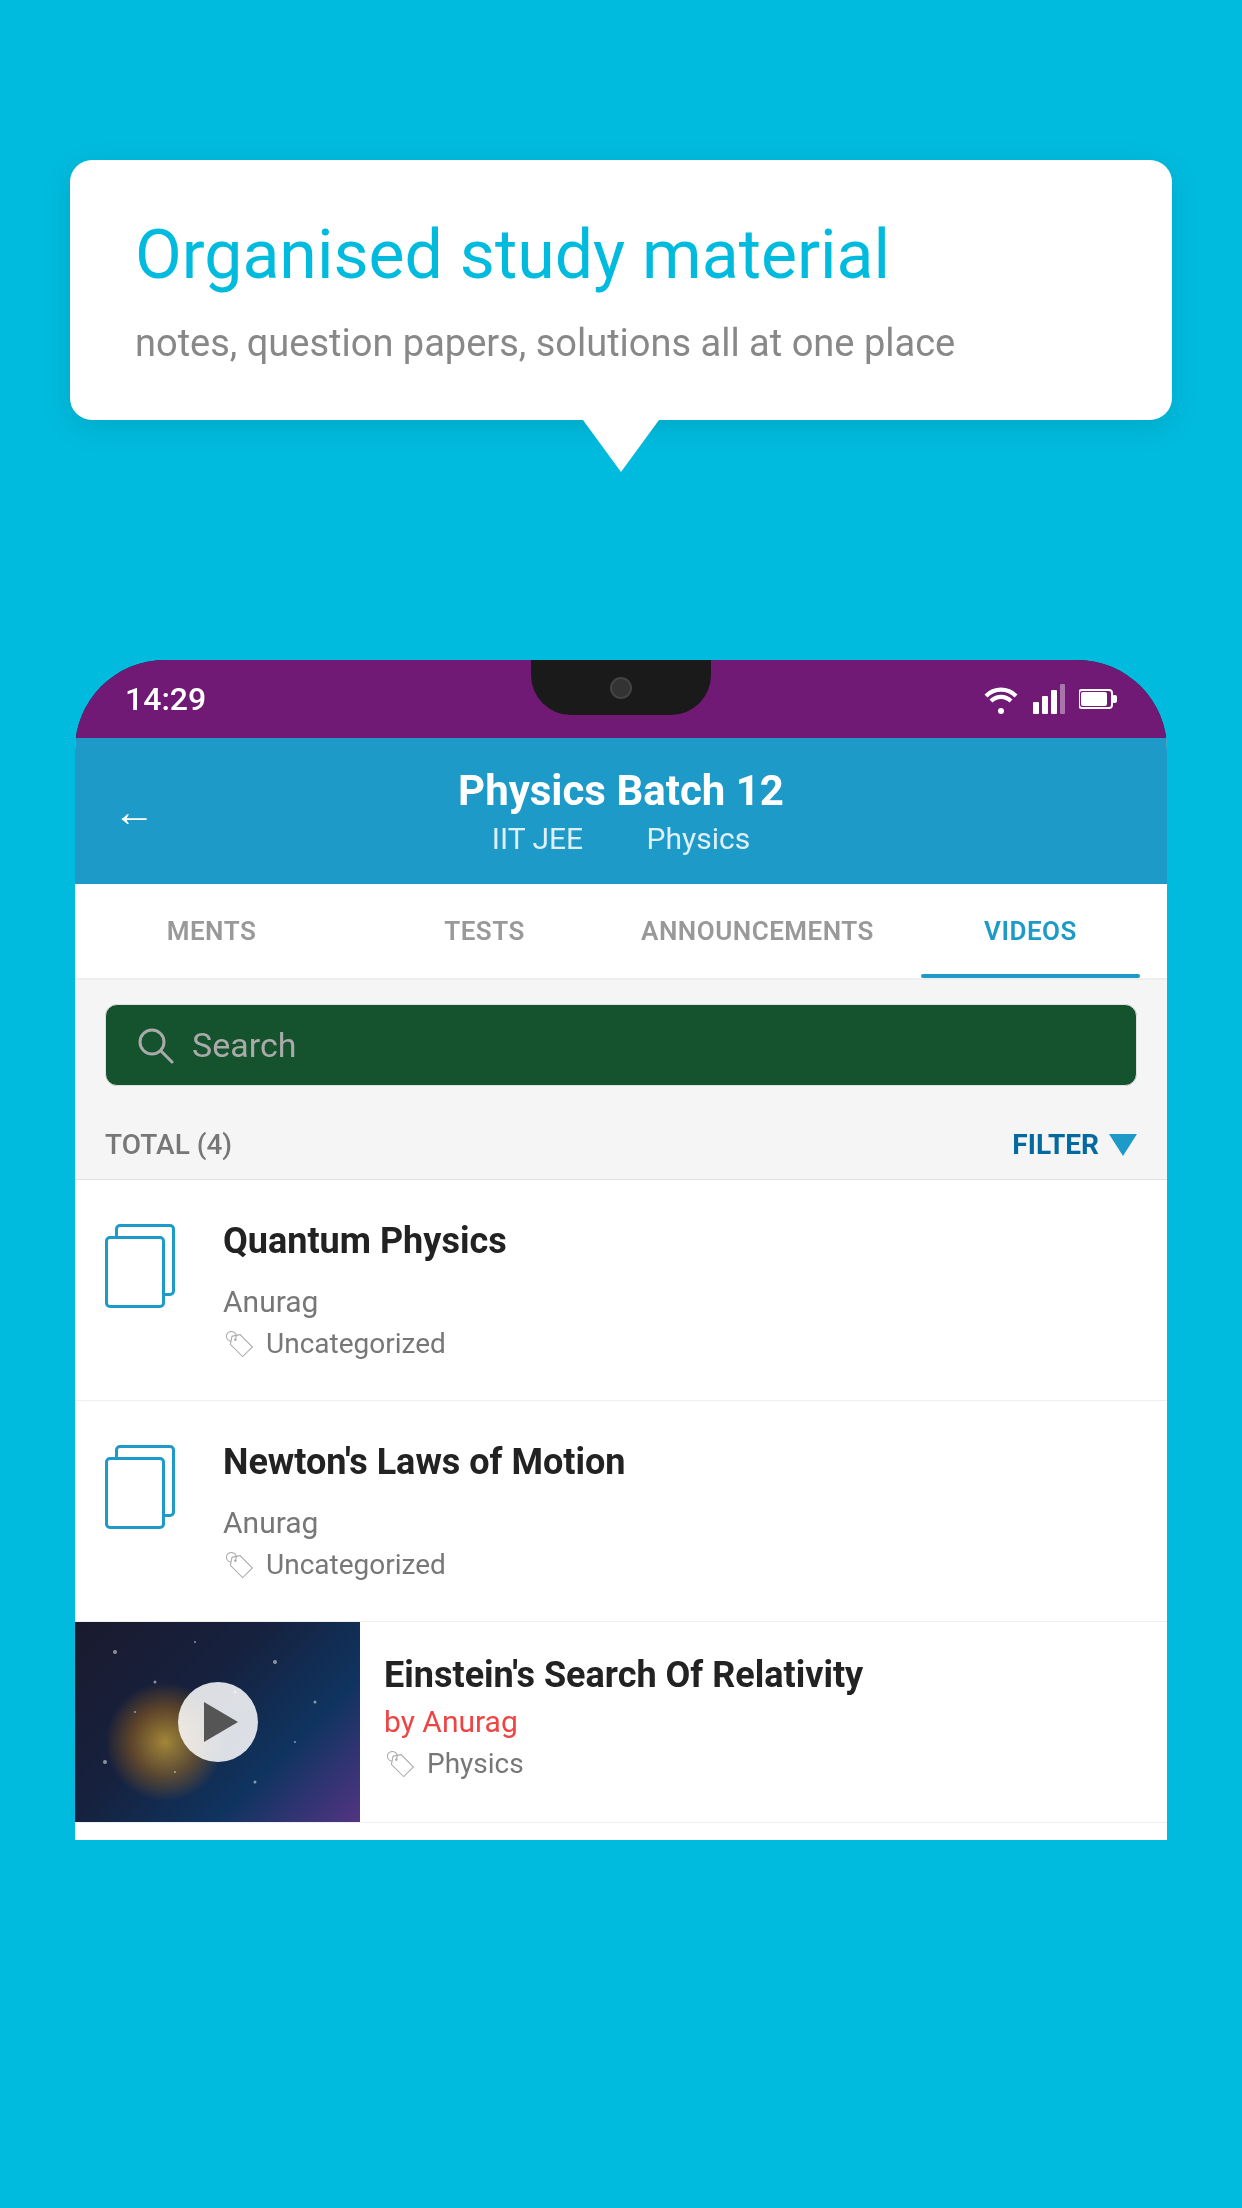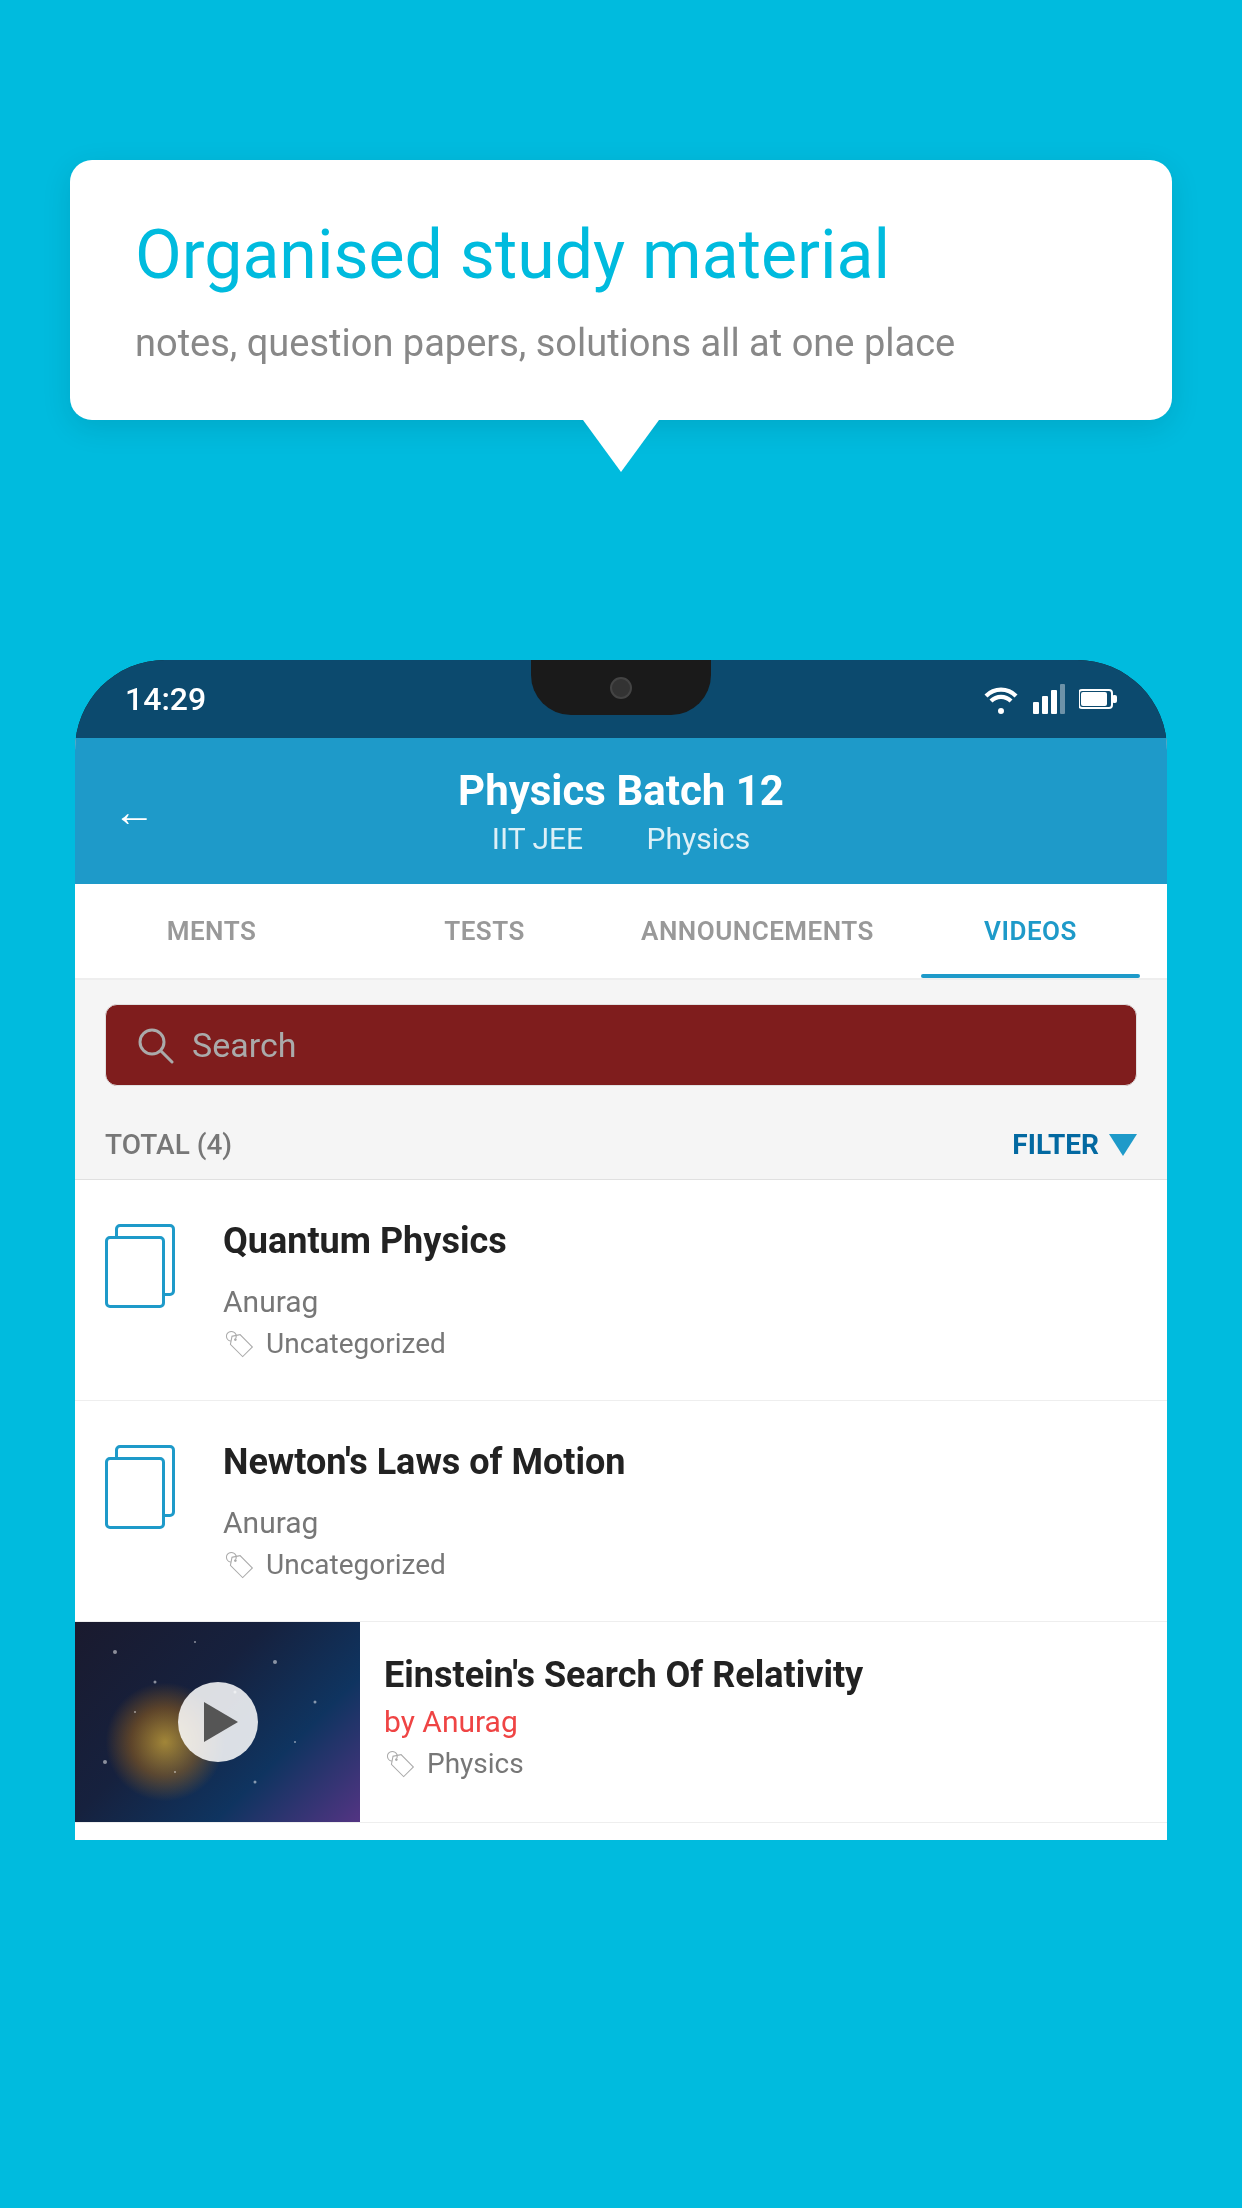--- a/index.html
+++ b/index.html
@@ -56,21 +56,21 @@
       right: 75px;
       bottom: 0;
       background: #1a1a1a;
       border-radius: 90px 90px 0 0;
       padding: 0;
       overflow: hidden;
     }
 
     
     .phone-status-bar {
-      background: #0c4a6e;
+      background: #701a75;
       height: 78px;
       display: flex;
       align-items: center;
       justify-content: space-between;
       padding: 0 50px;
       position: relative;
     }
     .status-time {
       color: white;
       font-size: 32px;
@@ -177,21 +177,21 @@
     }
 
     
     .search-bar-wrap {
       padding: 24px 30px;
       background: #f5f5f5;
     }
     .search-bar {
       display: flex;
       align-items: center;
-      background: #7f1d1d;
+      background: #14532d;
       border-radius: 12px;
       padding: 20px 30px;
       gap: 18px;
       border: 1px solid #e0e0e0;
     }
     .search-input-text {
       font-size: 34px;
       color: #aaa;
     }
 

